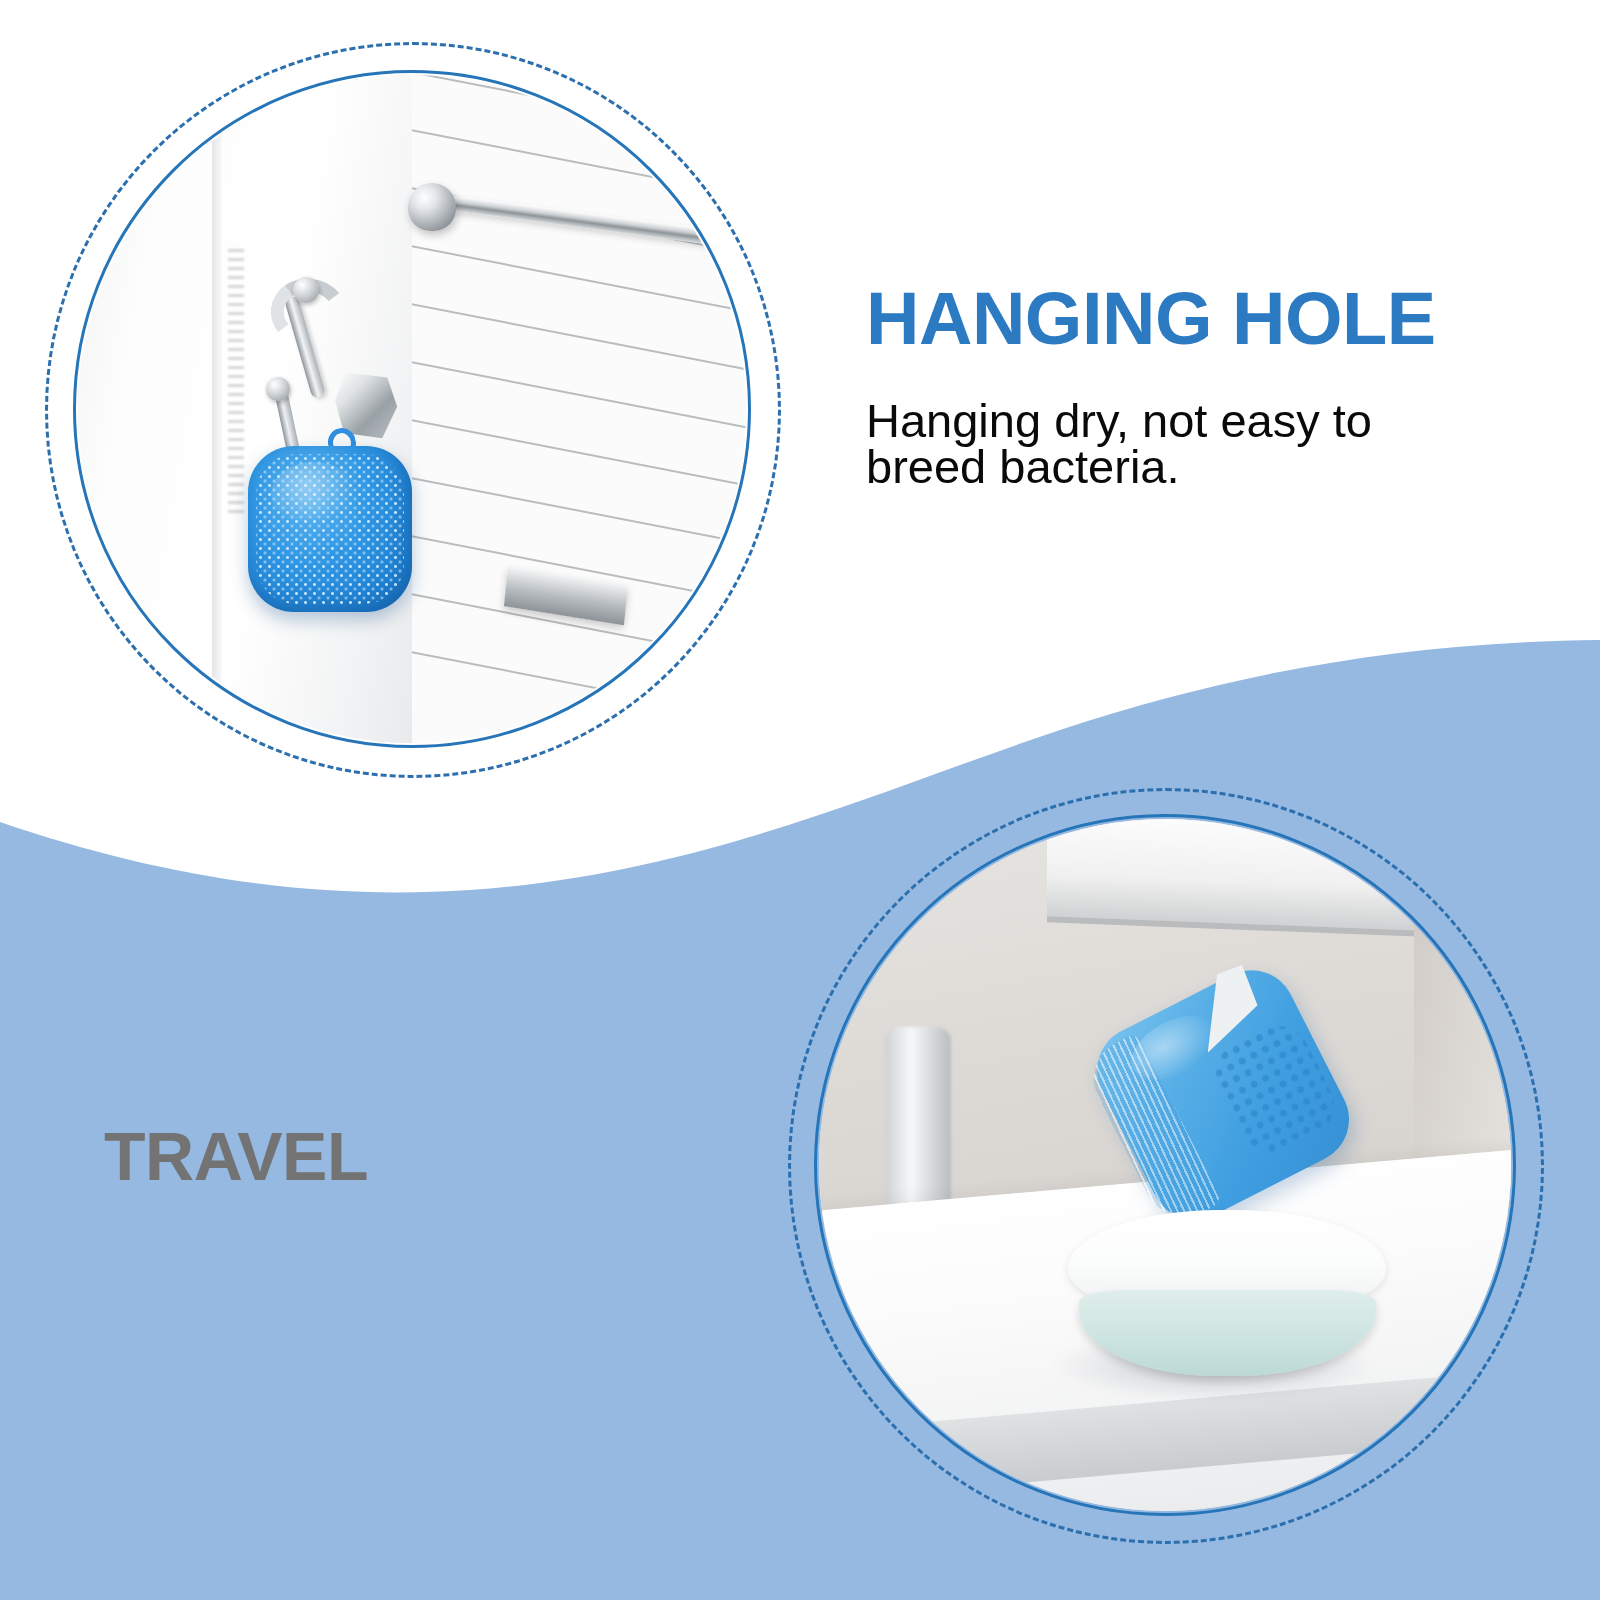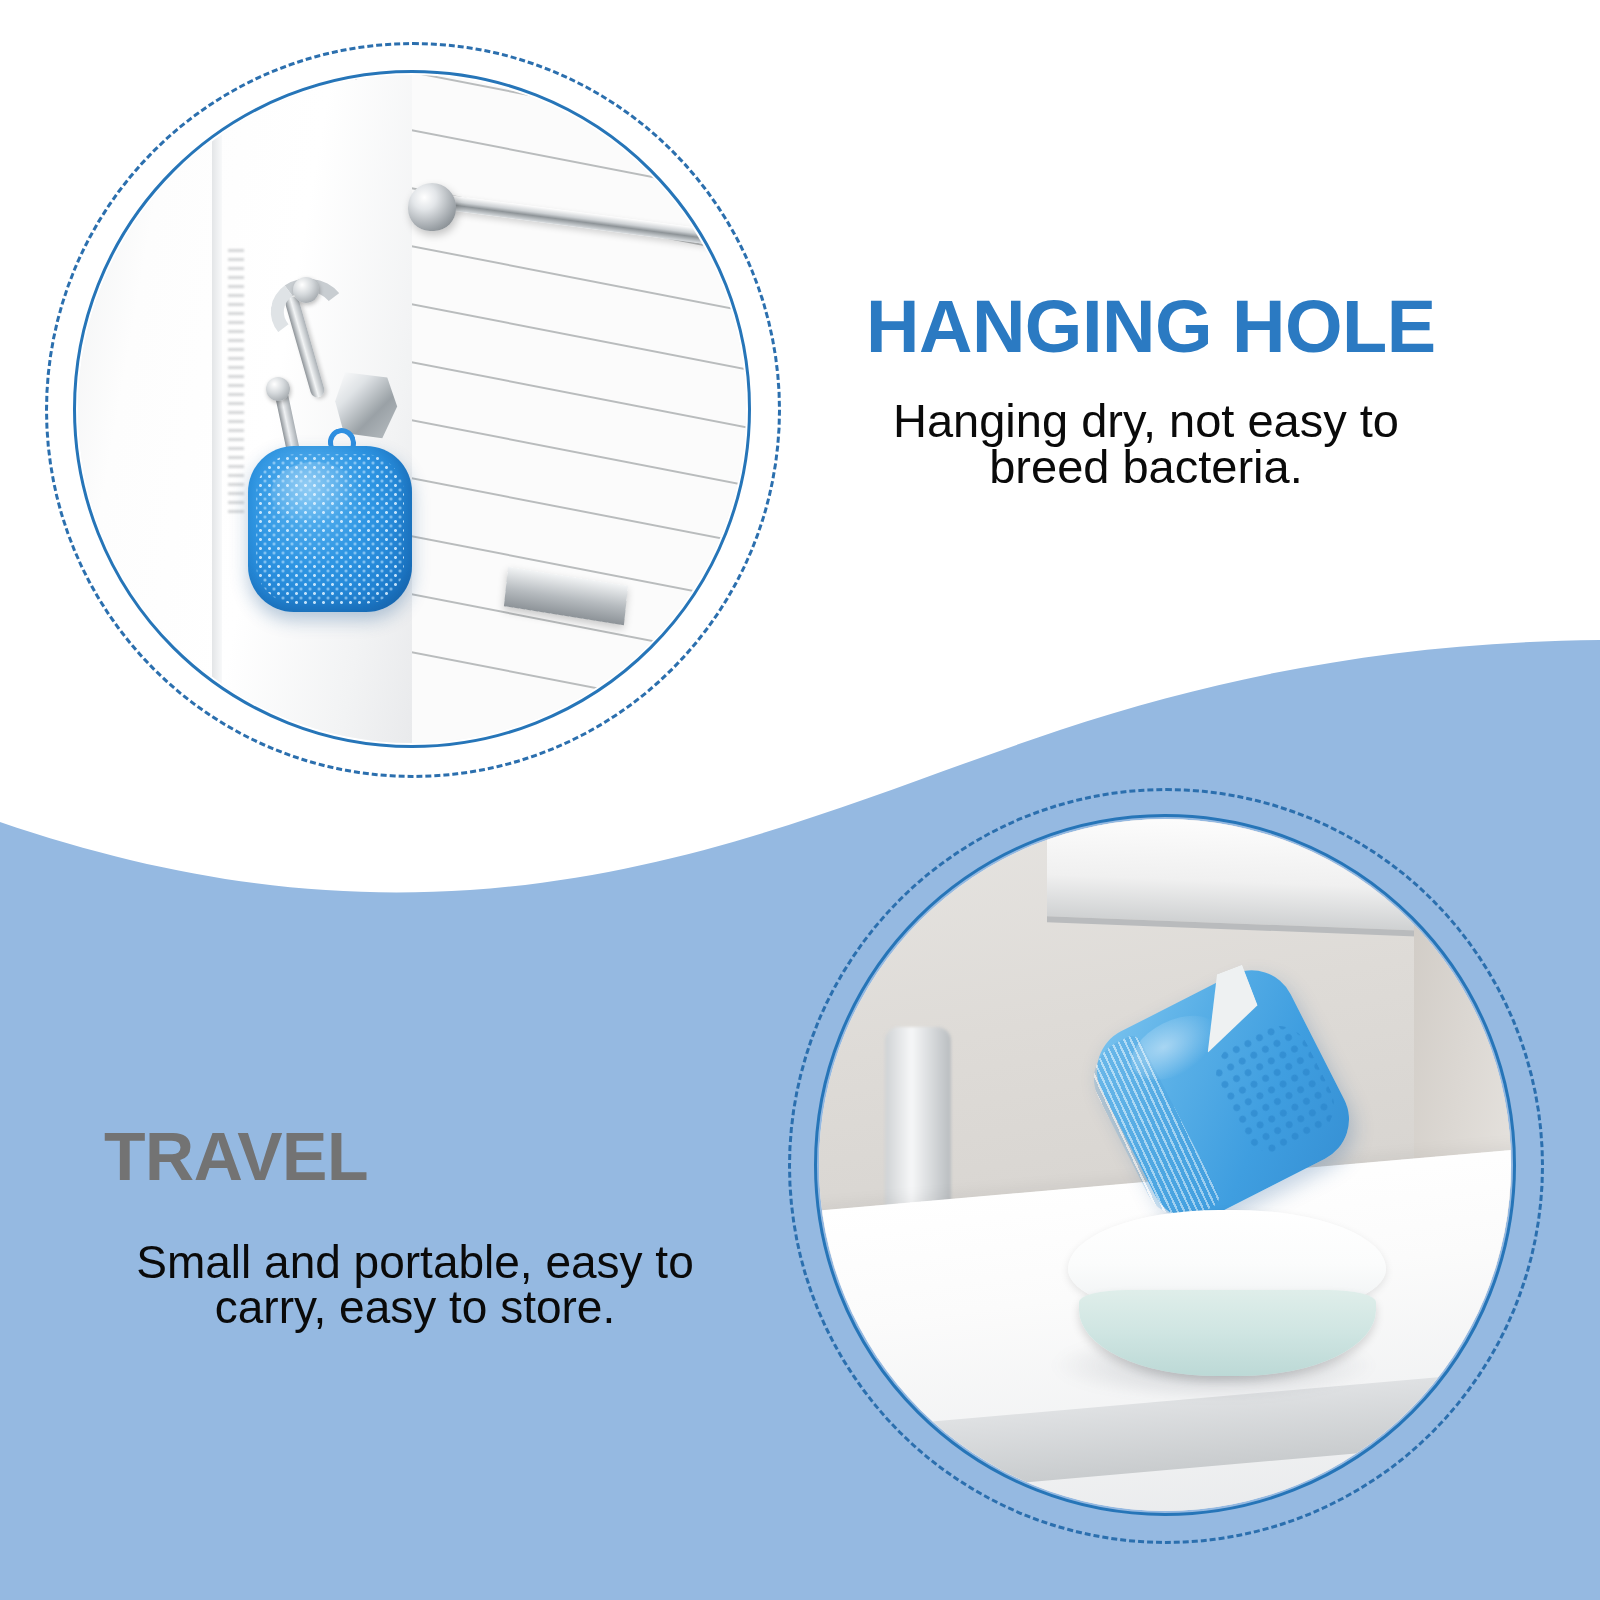--- a/index.html
+++ b/index.html
@@ -230,23 +230,22 @@
     font-weight:700;
     letter-spacing:-0.5px;
     line-height:1;
     white-space:nowrap;
   }
   .body-text {
     position:absolute;
     font-weight:400;
     color:#0a0a0a;
     line-height:0.98;
-    text-align:center;
-  }
-  #hh-title { left:866px; top:290px; font-size:74px; color:#2b7ac2; }
+  }
+  #hh-title { left:866px; top:282px; font-size:74px; color:#2b7ac2; }
   #hh-body  { left:866px; top:398px; width:560px; font-size:47px; }
   #tv-title { left:104px; top:1122px; font-size:68px; color:#737373; }
   #tv-body  { left:100px; top:1240px; width:630px; font-size:46px; }
 </style>
 </head>
 <body>
 
 <div id="stage">
 
   <svg class="bg-layer" viewBox="0 0 1600 1600" preserveAspectRatio="none">
@@ -299,21 +298,20 @@
         <div class="brush-sheen"></div>
       </div>
 
     </div>
   </div>
 
   <div class="heading" id="hh-title">HANGING HOLE</div>
   <div class="body-text" id="hh-body">Hanging dry, not easy to breed bacteria.</div>
 
   <div class="heading" id="tv-title">TRAVEL</div>
-  <div class="body-text" id="tv-body">Small and portable, easy to carry, easy to store.</div>
 
   <div class="ring-dashed" style="left:788px; top:788px; width:756px; height:756px;"></div>
   <div class="ring-solid" style="left:814px; top:814px; width:702px; height:702px;"></div>
 
   <div class="photo-circle" style="left:819px; top:819px; width:692px; height:692px;">
     <div id="scene-bot">
       <div class="b-wall"></div>
       <div class="b-cabinet"></div>
       <div class="b-right-wall"></div>
       <div class="b-faucet"></div>

